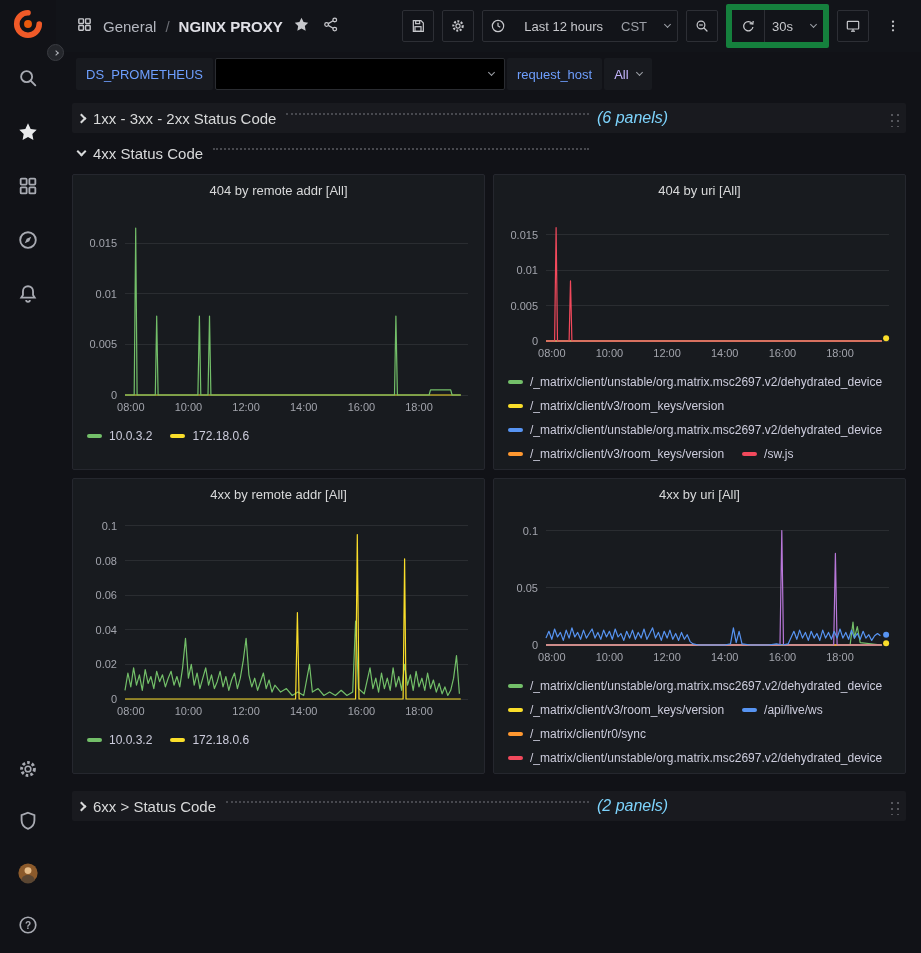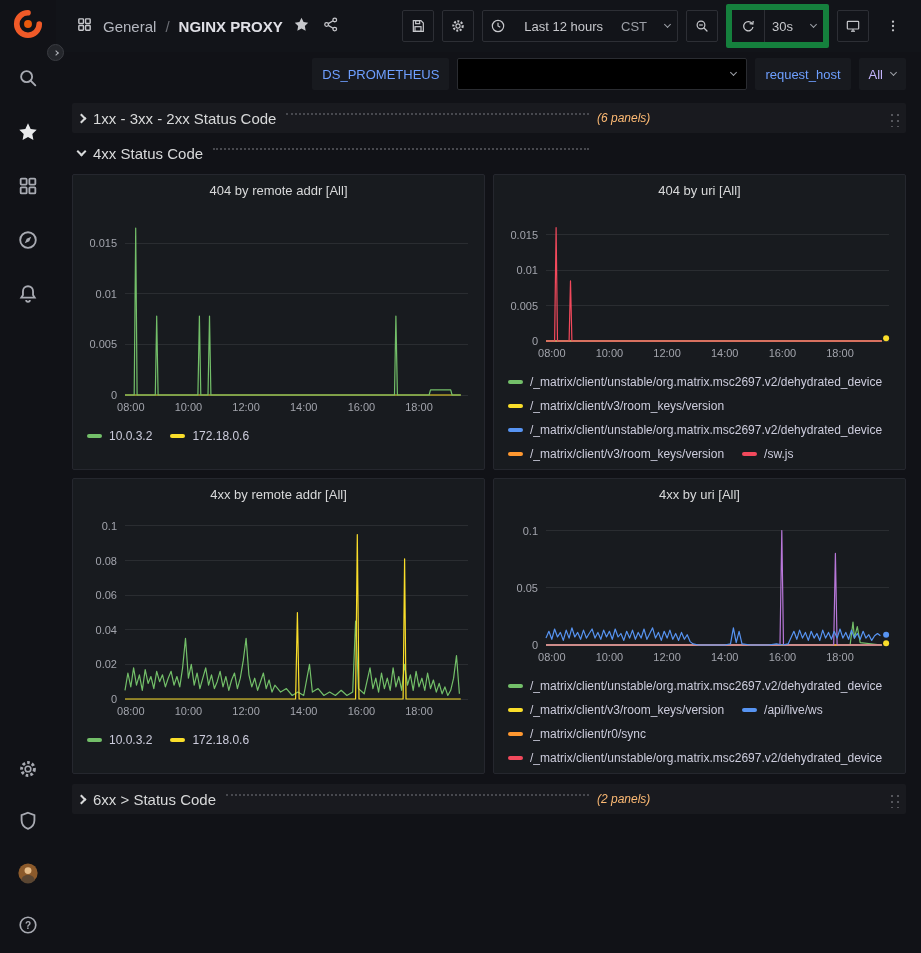--- a/index.html
+++ b/index.html
@@ -44,43 +44,43 @@
   .icon-btn svg { width:16px; height:16px; }
   .crumb-icons { display:flex; align-items:center; gap:12px; }
   .crumb-icons svg { width:17px; height:17px; color:#c7c8cc; cursor:pointer; }
   .topbar .right { margin-left:auto; display:flex; align-items:center; gap:8px; }
   .btn-group { display:flex; align-items:stretch; border:6px solid #15803d; border-radius:2px; }
   .btn-group .icon-btn { border:none; border-radius:0; }
   .btn-group .icon-btn + .icon-btn { border-left:1px solid #2d2f35; }
   .tz { color:#9da0a7; }
 
   
-  .submenu { height:44px; flex:0 0 44px; display:flex; align-items:center; gap:8px; padding:0 15px 0 20px;justify-content:flex-end; }
+  .submenu { height:44px; flex:0 0 44px; display:flex; align-items:center; gap:2px; padding:0 15px 0 20px; }
   .var-chip { height:32px; display:flex; align-items:center; padding:0 10px; background:#181a1f;
               border-radius:2px; font-size:13px; }
   .var-chip.label { color:#6e9fff; cursor:pointer; }
   .var-select { width:290px; height:32px; background:#000; border:1px solid #2a2c31; border-radius:2px;
                 display:flex; align-items:center; justify-content:flex-end; padding:0 10px; cursor:pointer; }
   .var-all { height:32px; display:flex; align-items:center; gap:8px; padding:0 10px; background:#181a1f;
              border-radius:2px; color:#c4b5fd; font-size:13px; cursor:pointer; }
 
   
   .content { flex:1; padding:2px 15px 0 16px; overflow:hidden; }
   .row-header { height:30px; display:flex; align-items:center; gap:8px; margin:5px 0;
                 padding:0 6px; cursor:pointer; color:#d8d9da; font-size:15px; font-weight:500; }
   .row-header.collapsed { background:rgba(204,204,220,0.045); border-radius:2px; }
   .row-left { display:flex; align-items:flex-start; gap:10px; width:496px; min-width:0; }
   .row-left .rt { white-space:nowrap; }
   .leader { flex:1; border-bottom:2px dotted #47484e; transform:translateY(3px); }
-  .pcount { font-style:italic; font-size:12px; color:#fdba74; font-weight:400; }
+  .pcount { font-style:italic; font-size:16px; color:#7dd3fc; font-weight:400; }
   .drag-dots { margin-left:auto; width:12px; height:17px; cursor:grab;
                background-image:radial-gradient(#55565c 1.3px, transparent 1.4px);
                background-size:6px 6px; background-position:1px 2px; }
 
-  .panel-grid { display:grid; grid-template-columns:1fr 1fr; gap:8px; margin:6px 0 10px; }
+  .panel-grid { display:grid; grid-template-columns:1fr 1fr; gap:8px; margin:6px 0 17px; }
   .panel { background:#181b1f; border:1px solid #25272e; border-radius:2px; height:296px;
            display:flex; flex-direction:column; overflow:hidden; }
   .panel-title { height:30px; flex:0 0 30px; display:flex; align-items:center; justify-content:center;
                  font-size:13px; font-weight:500; color:#d8d9da; cursor:pointer; }
   svg.plot { display:block; margin:0 6px; width:calc(100% - 12px); height:212px; }
   .panel.tall-legend svg.plot { height:158px; }
   .legend { flex:1; overflow:hidden; display:flex; flex-wrap:wrap; align-content:flex-start;
             column-gap:18px; row-gap:10px; padding:12px 10px 4px 14px; font-size:12px; color:#ccccdc; }
   .legend .li { display:flex; align-items:center; gap:7px; white-space:nowrap; cursor:pointer; }
   .legend .mk { width:15px; height:4px; border-radius:2px; flex:0 0 15px; }

